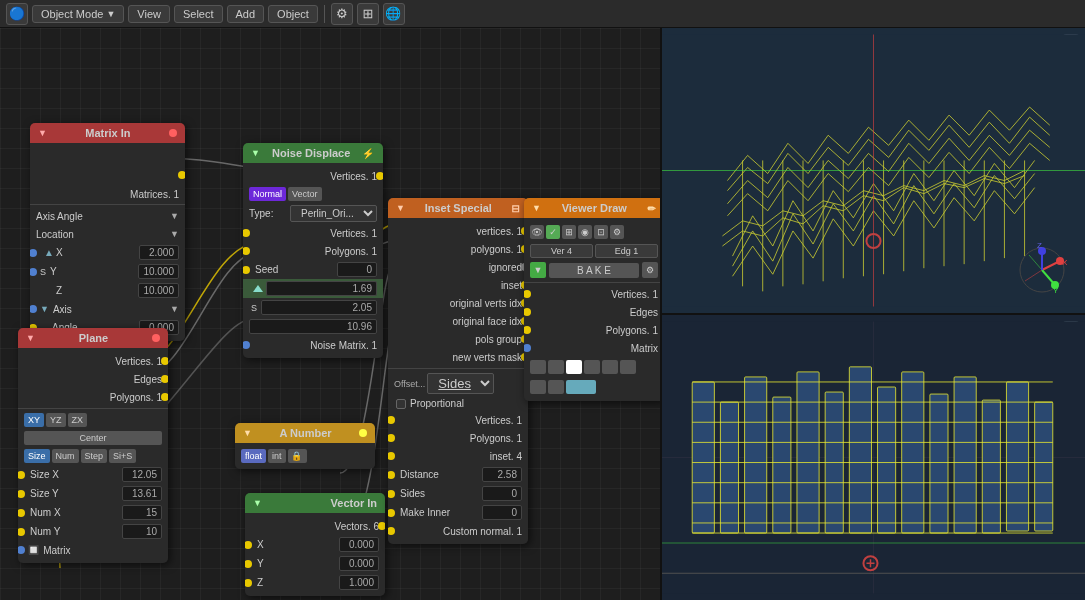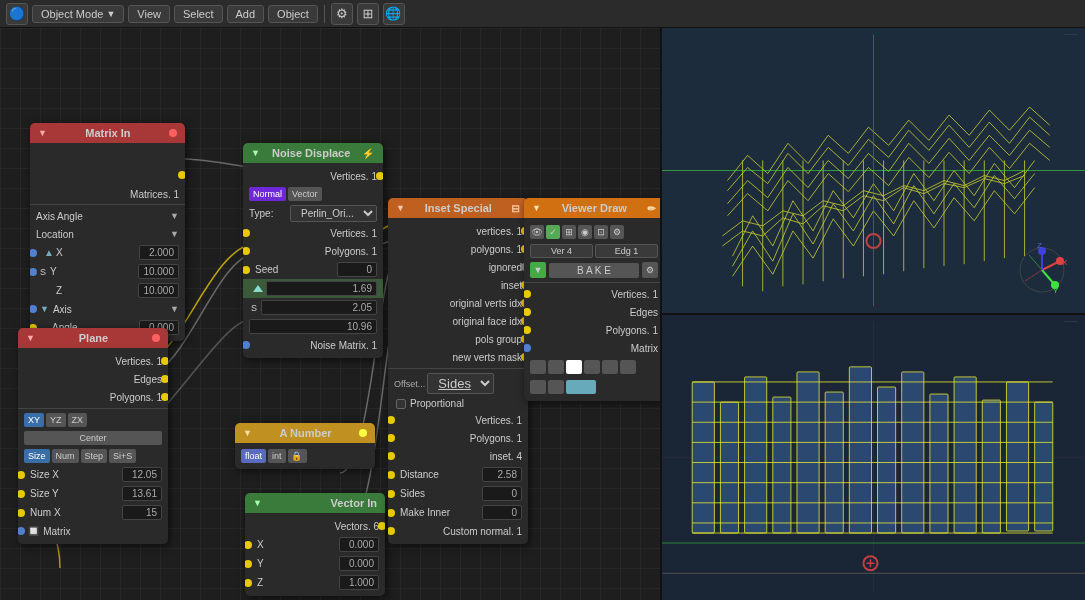--- a/index.html
+++ b/index.html
@@ -402,20 +402,25 @@
           <div class="node-socket socket-yellow" style="position:absolute; left:-4px;"></div>
           <span class="node-label" style="margin-left:6px;">Size Y</span>
           <div class="node-value">13.61</div>
         </div>
         <div class="node-row">
           <div class="node-socket socket-yellow" style="position:absolute; left:-4px;"></div>
           <span class="node-label" style="margin-left:6px;">Num X</span>
           <div class="node-value">15</div>
         </div>
         <div class="node-row">
+          <div class="node-socket socket-yellow" style="position:absolute; left:-4px;"></div>
+          <span class="node-label" style="margin-left:6px;">Num Y</span>
+          <div class="node-value">10</div>
+        </div>
+        <div class="node-row">
           <div class="node-socket socket-blue" style="position:absolute; left:-4px;"></div>
           <span style="font-size:9px; margin-left:4px;">🔲</span>
           <span class="node-label" style="margin-left:4px;">Matrix</span>
         </div>
       </div>
     </div>
 
     <div class="node" style="left:243px; top:115px; width:115px;">
       <div class="node-header" style="background:#3a7a3a;">
         <span style="font-size:9px; color:#afa;">▼</span>

